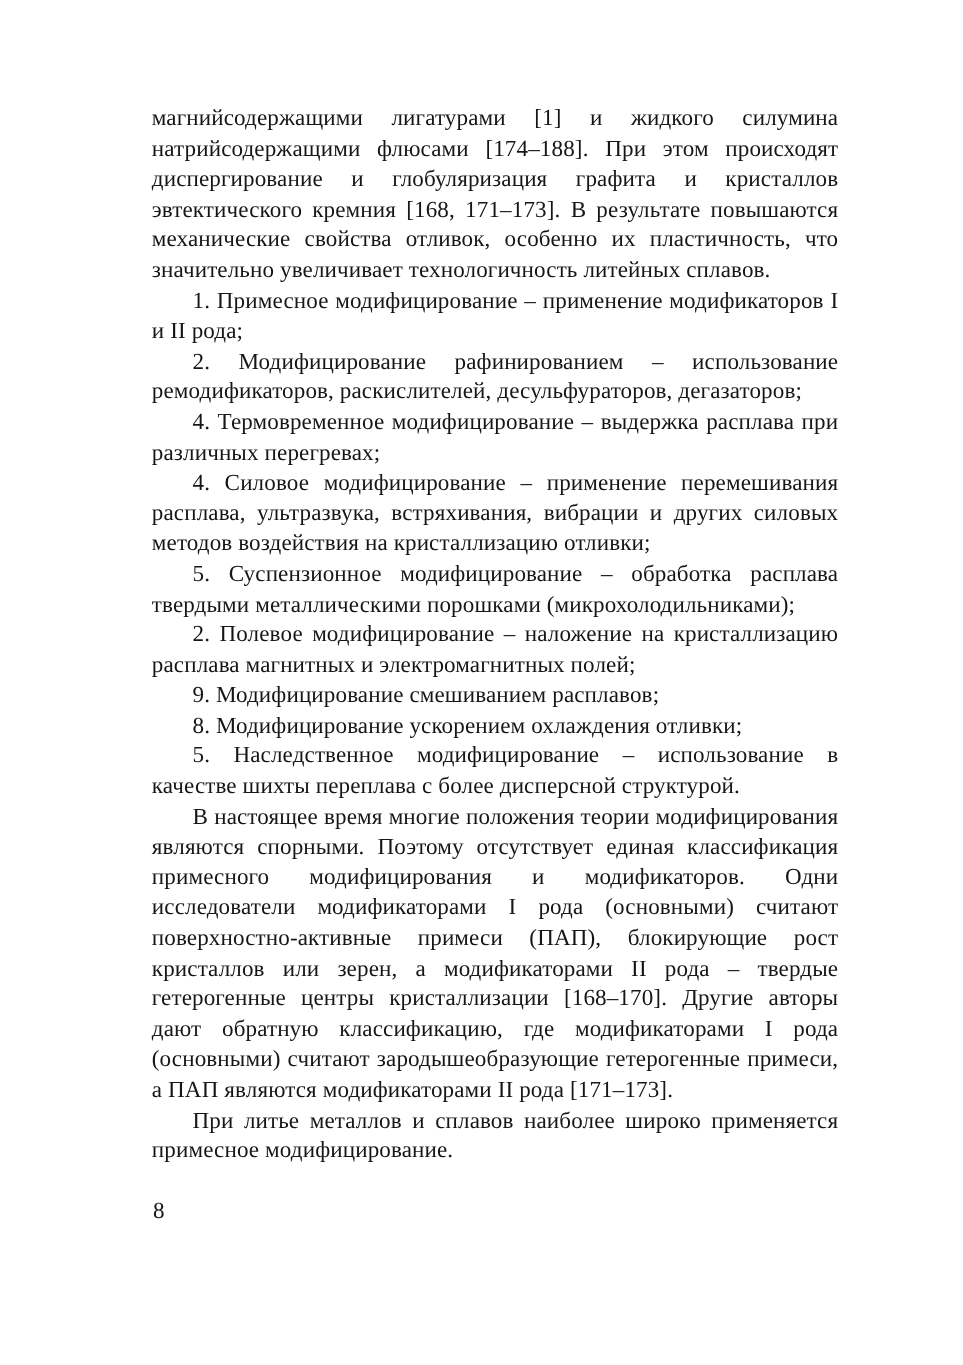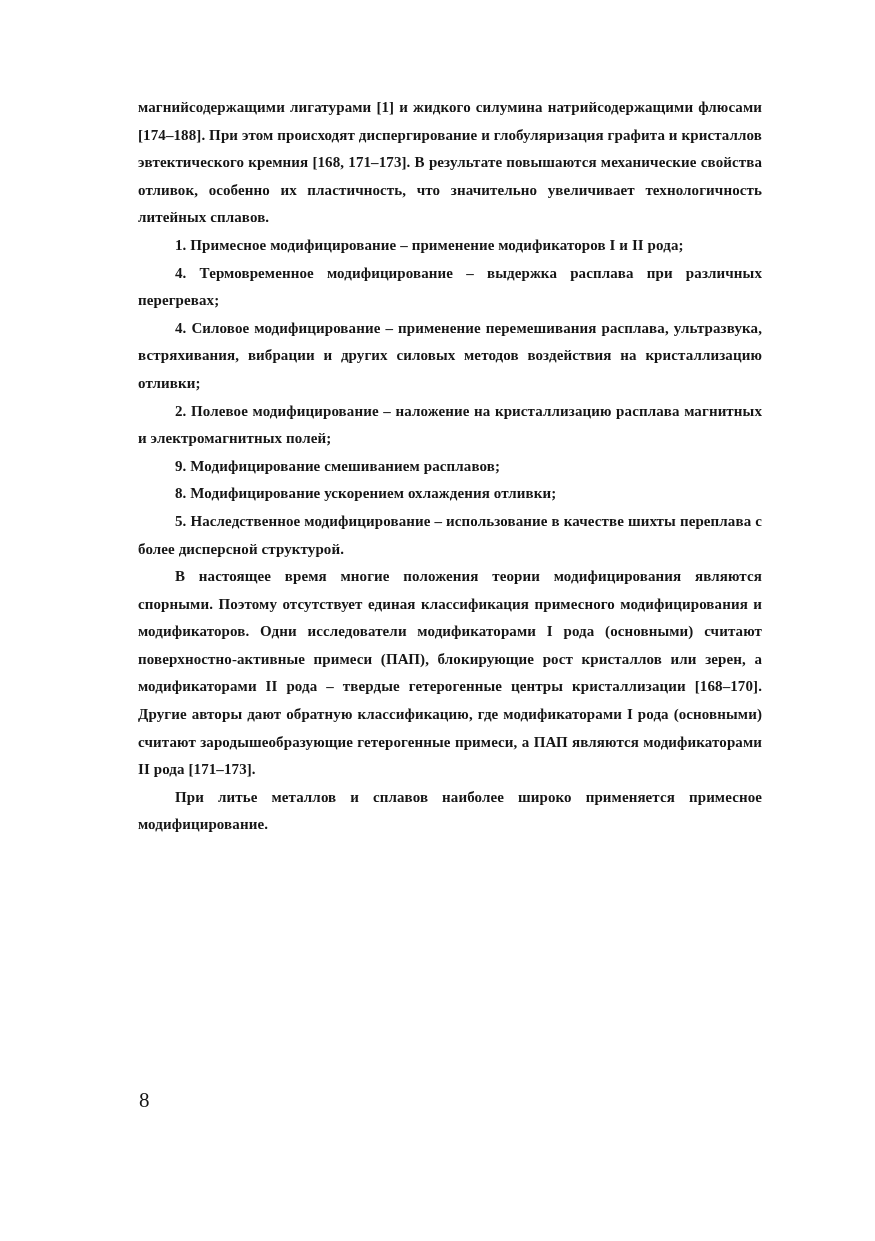--- a/index.html
+++ b/index.html
@@ -18,27 +18,26 @@
     position: relative;
     width: 875px;
     height: 1241px;
     background: #ffffff;
   }
   .text-block {
     position: absolute;
     left: 138px;
     top: 94px;
     width: 624px;
-    font-size: 15px;
+    font-size: 21px;
     line-height: 27.6px;
     text-align: justify;
     hyphens: auto;
     -webkit-hyphens: auto;
     letter-spacing: 0.1px;
-    font-weight: bold;
   }
   .text-block p {
     margin: 0;
     padding: 0;
     text-indent: 37px;
   }
   .text-block p.no-indent {
     text-indent: 0;
   }
   .page-number {
@@ -49,22 +48,24 @@
     line-height: 27.6px;
   }
 </style>
 </head>
 <body>
 
 <div class="page">
   <div class="text-block">
     <p class="no-indent">магнийсодержащими лигатурами [1] и жидкого силумина натрийсодержащими флюсами [174–188]. При этом происходят диспергирование и глобуляризация графита и кристаллов эвтектического кремния [168, 171–173]. В результате повышаются механические свойства отливок, особенно их пластичность, что значительно увеличивает технологичность литейных сплавов.</p>
     <p>1. Примесное модифицирование – применение модификаторов I и II рода;</p>
+    <p>2. Модифицирование рафинированием – использование ремодификаторов, раскислителей, десульфураторов, дегазаторов;</p>
     <p>4. Термовременное модифицирование – выдержка расплава при различных перегревах;</p>
     <p>4. Силовое модифицирование – применение перемешивания расплава, ультразвука, встряхивания, вибрации и других силовых методов воздействия на кристаллизацию отливки;</p>
+    <p>5. Суспензионное модифицирование – обработка расплава твердыми металлическими порошками (микрохолодильниками);</p>
     <p>2. Полевое модифицирование – наложение на кристаллизацию расплава магнитных и электромагнитных полей;</p>
     <p>9. Модифицирование смешиванием расплавов;</p>
     <p>8. Модифицирование ускорением охлаждения отливки;</p>
     <p>5. Наследственное модифицирование – использование в качестве шихты переплава с более дисперсной структурой.</p>
     <p>В настоящее время многие положения теории модифицирования являются спорными. Поэтому отсутствует единая классификация примесного модифицирования и модификаторов. Одни исследователи модификаторами I рода (основными) считают поверхностно-активные примеси (ПАП), блокирующие рост кристаллов или зерен, а модификаторами II рода – твердые гетерогенные центры кристаллизации [168–170]. Другие авторы дают обратную классификацию, где модификаторами I рода (основными) считают зародышеобразующие гетерогенные примеси, а ПАП являются модификаторами II рода [171–173].</p>
     <p>При литье металлов и сплавов наиболее широко применяется примесное модифицирование.</p>
   </div>
   <div class="page-number">8</div>
 </div>
 

